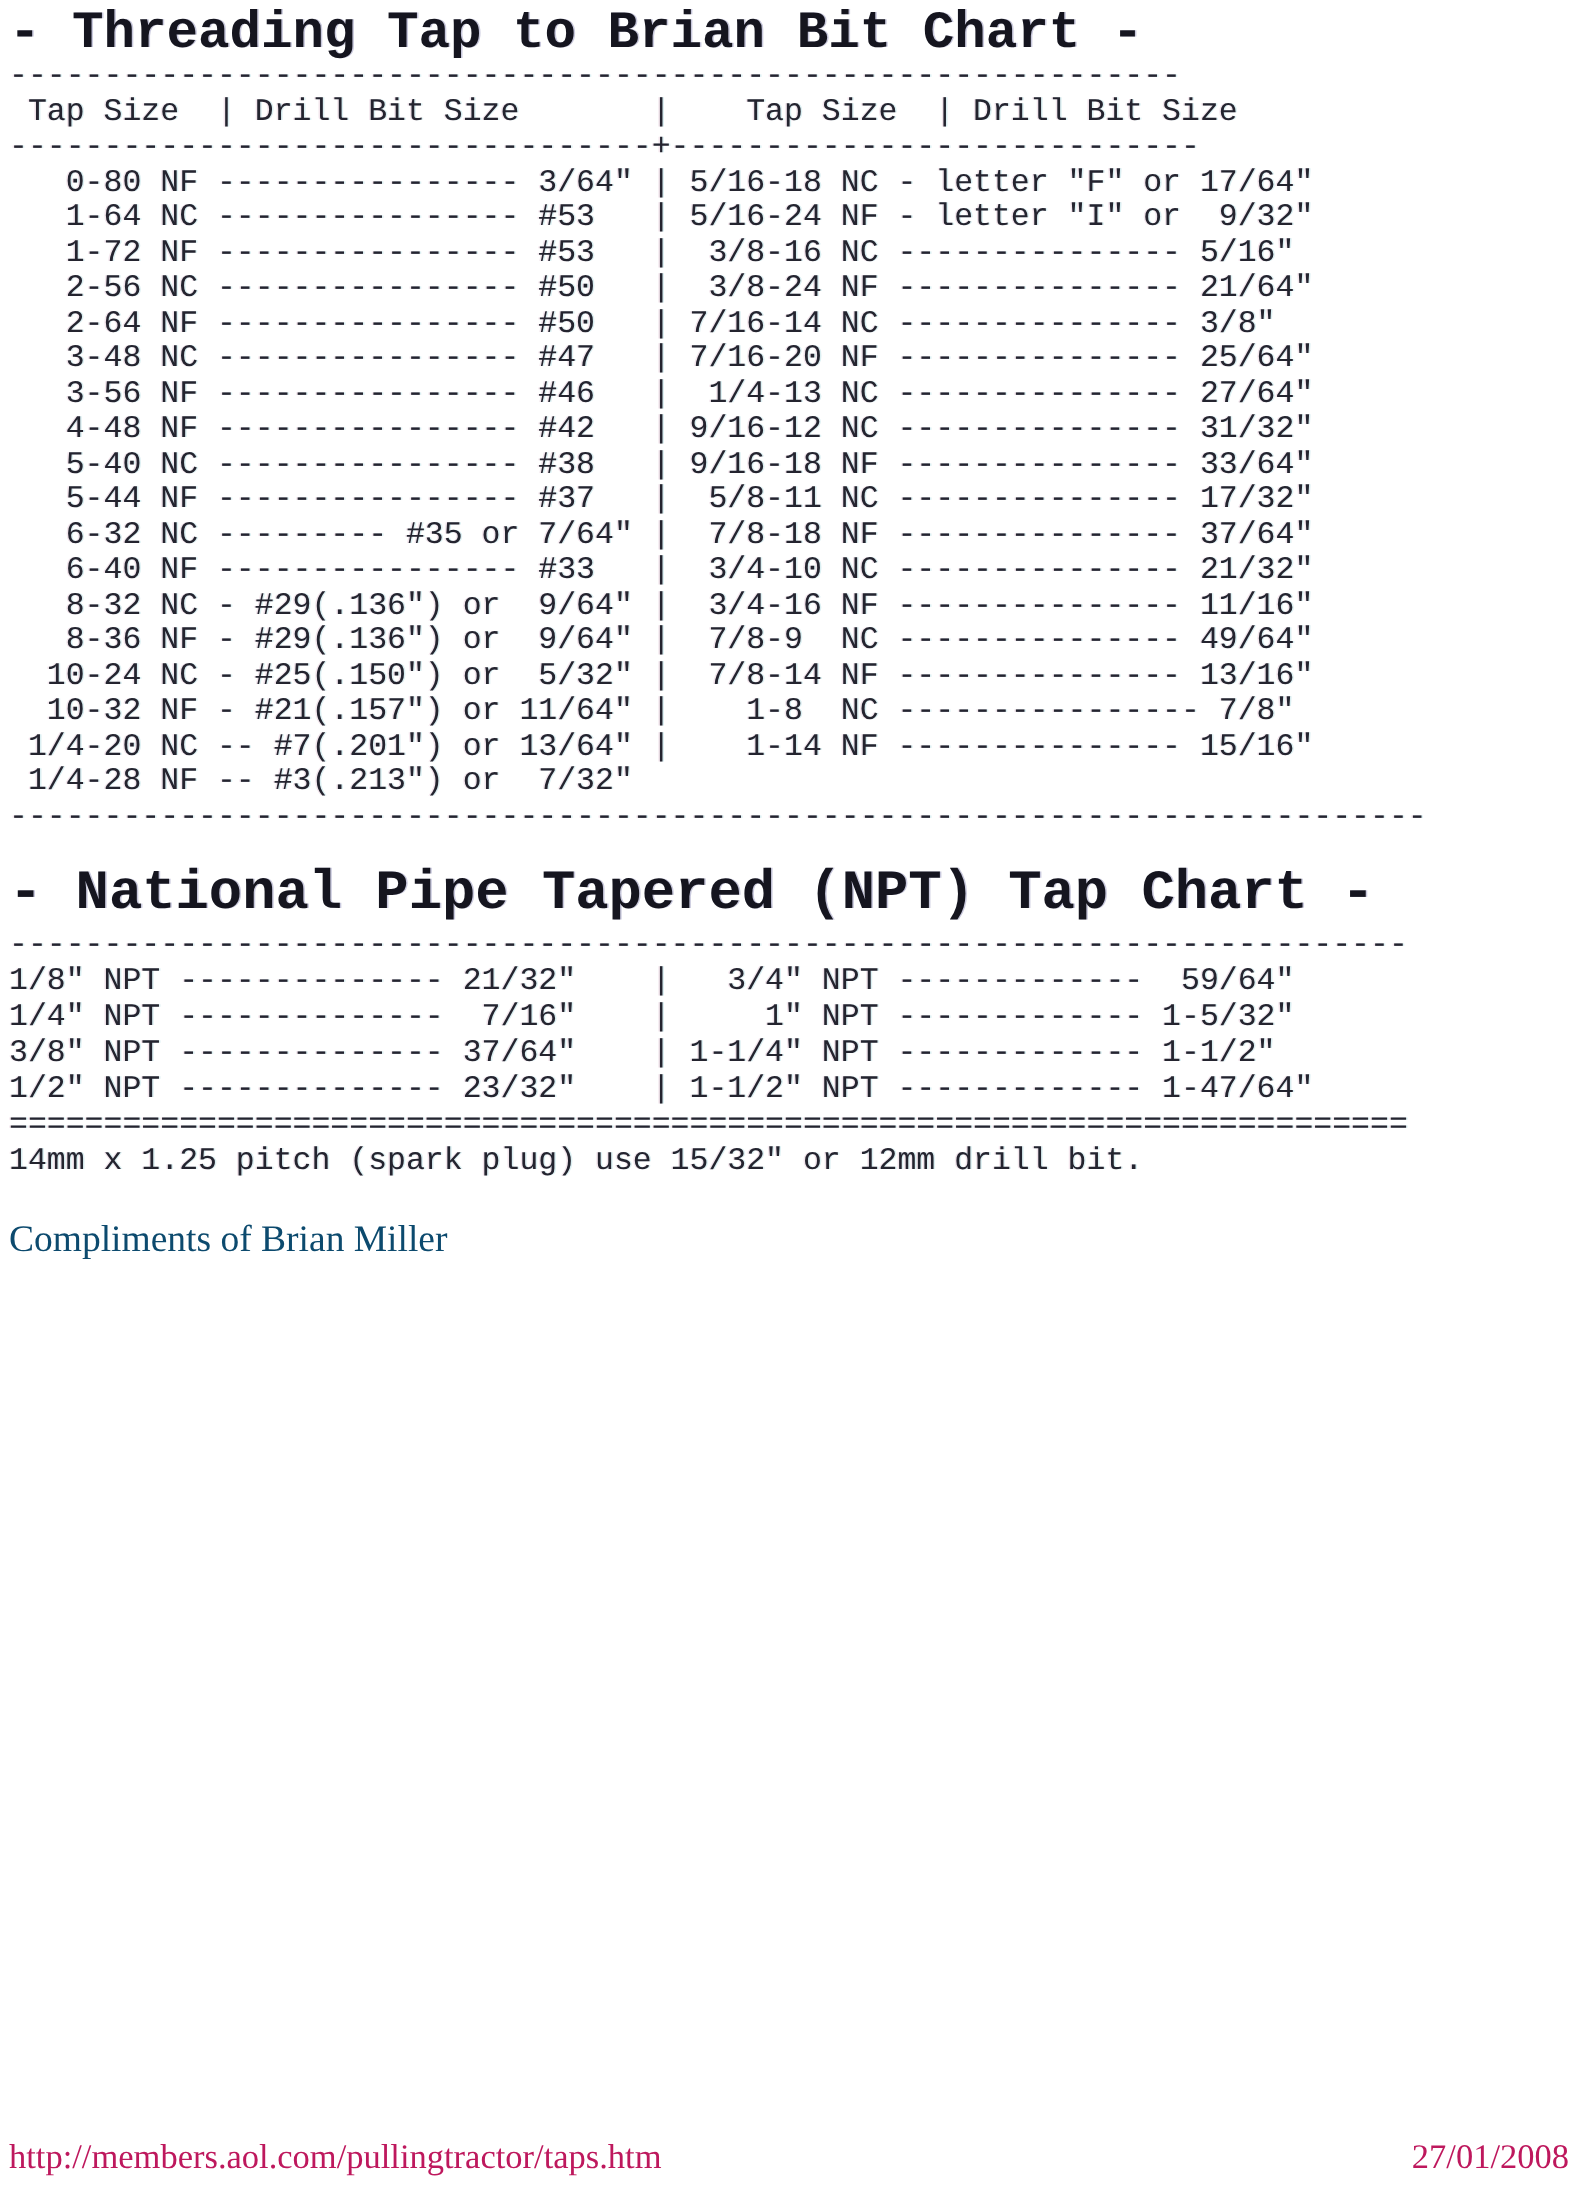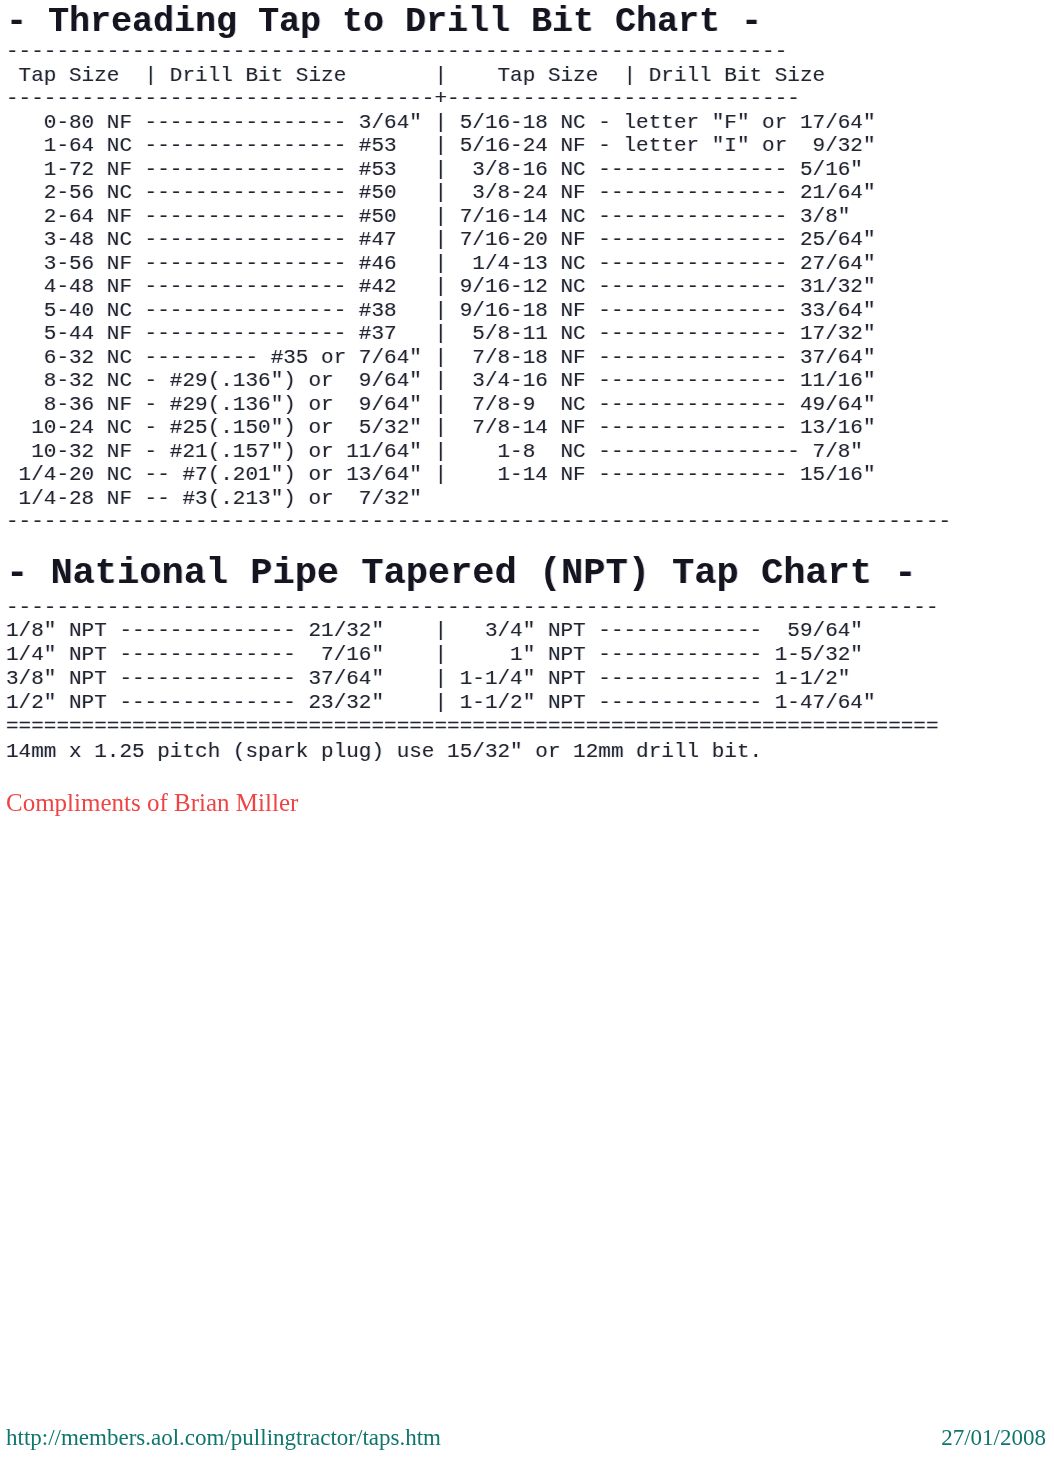--- a/index.html
+++ b/index.html
@@ -22,51 +22,52 @@
   .mono {
     font-family:"Liberation Mono","DejaVu Sans Mono",monospace;
     font-size:21px; line-height:23.5px;
     white-space:pre;
     color:#24242f;
     text-shadow:1px 0 0 rgba(0,140,160,0.14), -1px 0 0 rgba(150,40,100,0.12);
   }
   .npt-row { line-height:24px; }
   .note { margin-top:1px;font-family:Liberation Mono, monospace; }
   .serif { font-family:"Liberation Serif","DejaVu Serif",serif; }
-  .compliments { font-size:25px; color:#ef4444; margin-top:26px; }
+  .compliments { font-size:25px; color:#0c4a6e; margin-top:26px; }
   .footer {
     position:absolute; left:6px; right:8px; bottom:12px;
     display:flex; justify-content:space-between; align-items:flex-start;
     font-family:"Liberation Serif","DejaVu Serif",serif;
-    font-size:23px; color:#0f766e;
+    font-size:23px; color:#be185d;
   }
 </style>
 </head>
 <body>
 
 <div class="page">
   <div class="content">
 
-    <div class="title t1">- Threading Tap to Drill Bit Chart -</div>
+    <div class="title t1">- Threading Tap to Brian Bit Chart -</div>
     <div class="mono">--------------------------------------------------------------</div>
     <div class="mono"> Tap Size  | Drill Bit Size       |    Tap Size  | Drill Bit Size</div>
     <div class="mono">----------------------------------+----------------------------</div>
 
     <div>
       <div class="mono">   0-80 NF ---------------- 3/64" | 5/16-18 NC - letter "F" or 17/64"</div>
       <div class="mono">   1-64 NC ---------------- #53   | 5/16-24 NF - letter "I" or  9/32"</div>
       <div class="mono">   1-72 NF ---------------- #53   |  3/8-16 NC --------------- 5/16"</div>
       <div class="mono">   2-56 NC ---------------- #50   |  3/8-24 NF --------------- 21/64"</div>
       <div class="mono">   2-64 NF ---------------- #50   | 7/16-14 NC --------------- 3/8"</div>
       <div class="mono">   3-48 NC ---------------- #47   | 7/16-20 NF --------------- 25/64"</div>
       <div class="mono">   3-56 NF ---------------- #46   |  1/4-13 NC --------------- 27/64"</div>
       <div class="mono">   4-48 NF ---------------- #42   | 9/16-12 NC --------------- 31/32"</div>
       <div class="mono">   5-40 NC ---------------- #38   | 9/16-18 NF --------------- 33/64"</div>
       <div class="mono">   5-44 NF ---------------- #37   |  5/8-11 NC --------------- 17/32"</div>
       <div class="mono">   6-32 NC --------- #35 or 7/64" |  7/8-18 NF --------------- 37/64"</div>
+      <div class="mono">   6-40 NF ---------------- #33   |  3/4-10 NC --------------- 21/32"</div>
       <div class="mono">   8-32 NC - #29(.136") or  9/64" |  3/4-16 NF --------------- 11/16"</div>
       <div class="mono">   8-36 NF - #29(.136") or  9/64" |  7/8-9  NC --------------- 49/64"</div>
       <div class="mono">  10-24 NC - #25(.150") or  5/32" |  7/8-14 NF --------------- 13/16"</div>
       <div class="mono">  10-32 NF - #21(.157") or 11/64" |    1-8  NC ---------------- 7/8"</div>
       <div class="mono"> 1/4-20 NC -- #7(.201") or 13/64" |    1-14 NF --------------- 15/16"</div>
       <div class="mono"> 1/4-28 NF -- #3(.213") or  7/32"</div>
     </div>
 
     <div class="mono">---------------------------------------------------------------------------</div>
     <div class="title t2">- National Pipe Tapered (NPT) Tap Chart -</div>

